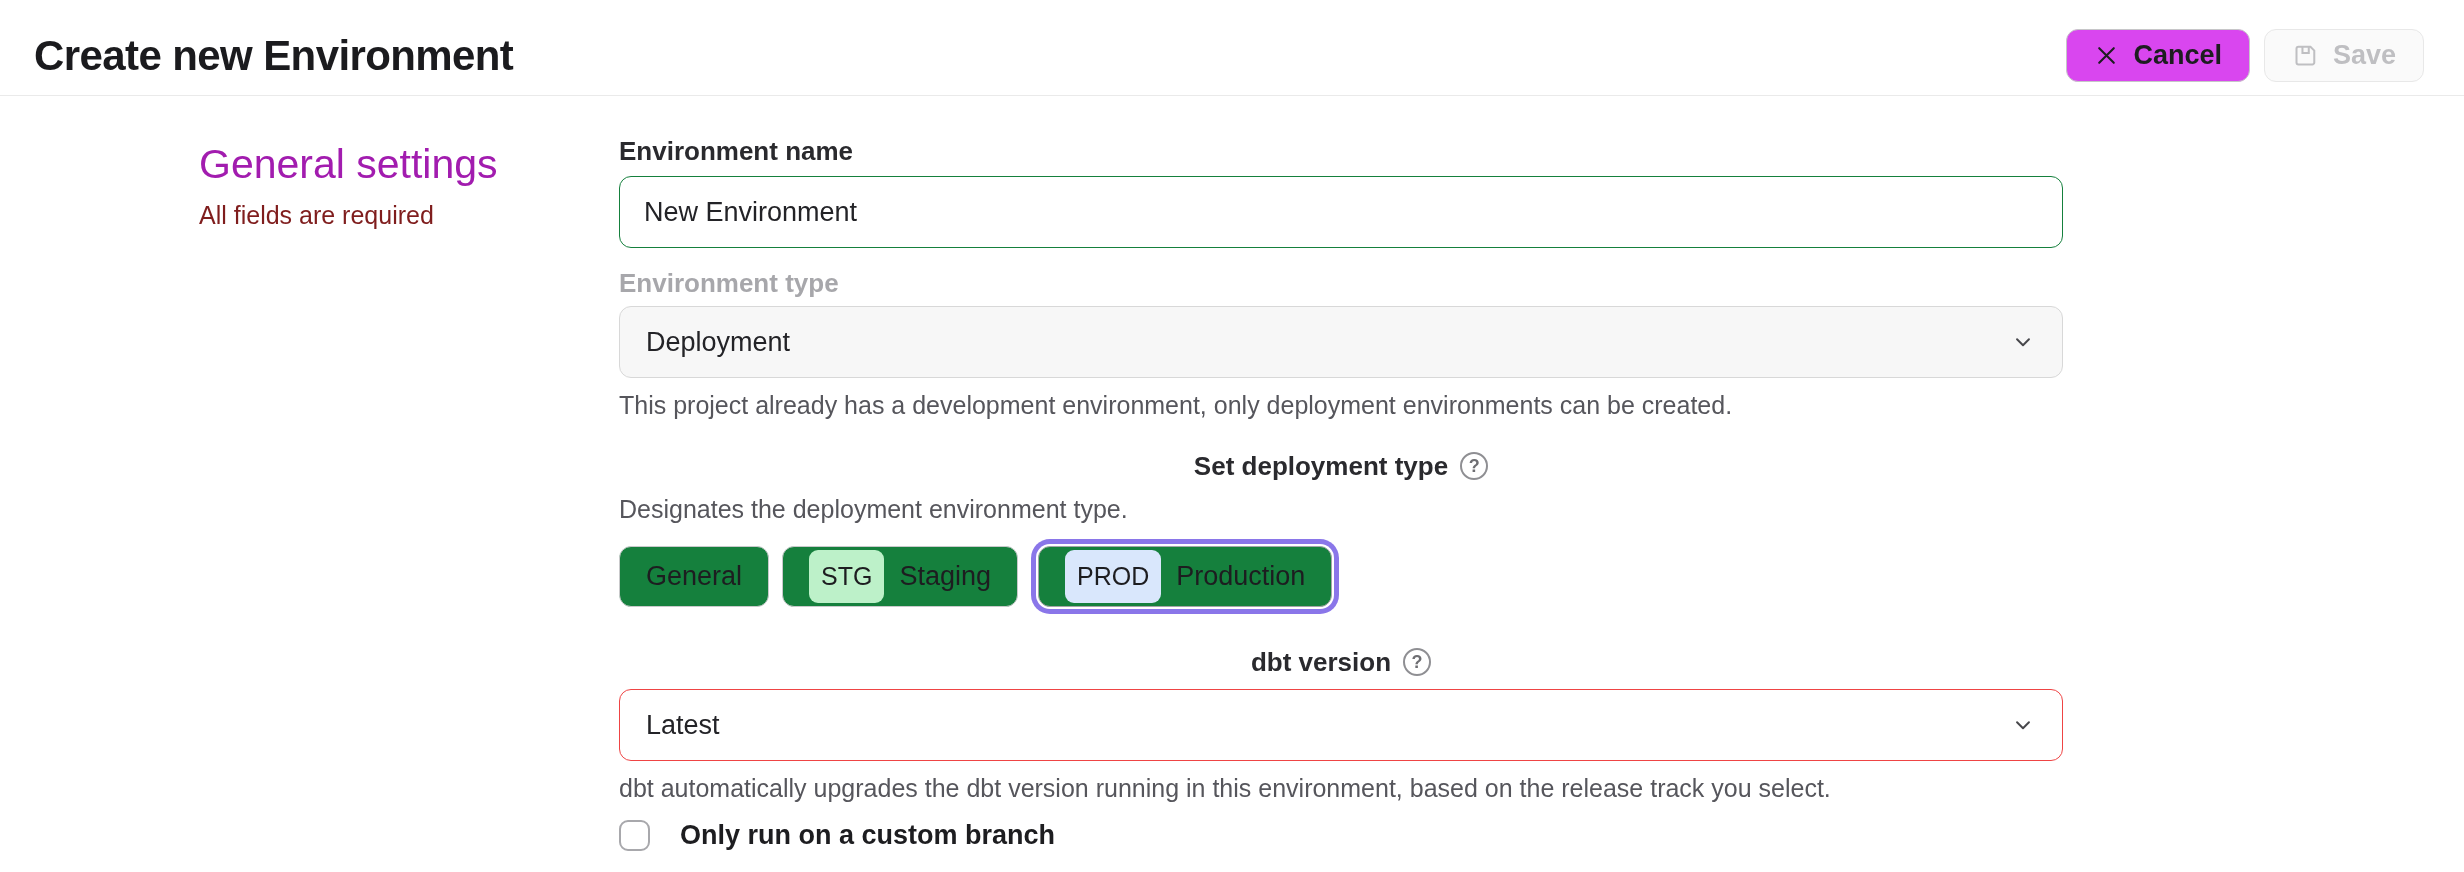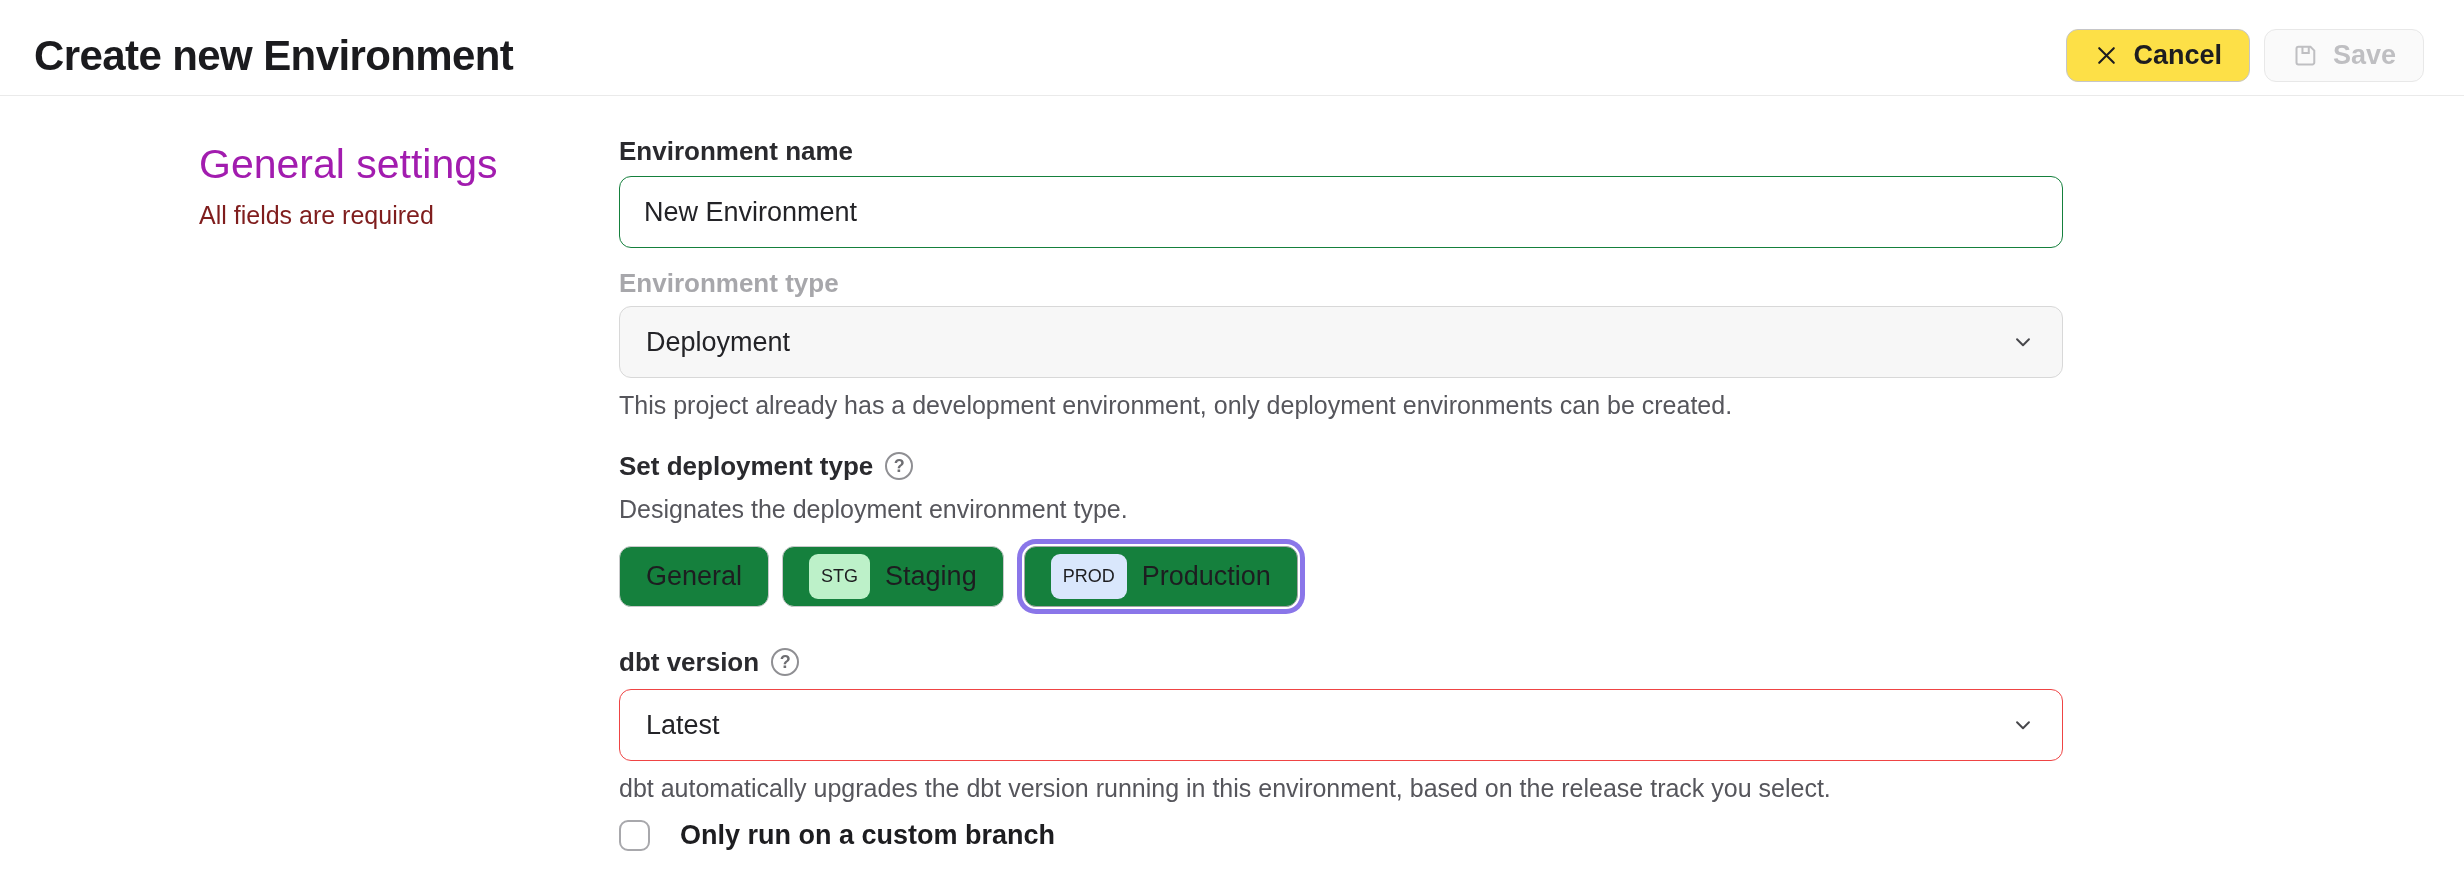--- a/index.html
+++ b/index.html
@@ -24,21 +24,21 @@
     font-size: 42px; font-weight: 700; letter-spacing: -0.6px;
     color: #1b1b1e;
   }
   .header-actions { display: flex; gap: 14px; }
   .btn {
     display: inline-flex; align-items: center; gap: 14px;
     height: 53px; padding: 0 27px;
     border-radius: 12px;
     font-family: "Liberation Sans", sans-serif;
     font-size: 27px; font-weight: 600;
-    background: #fde047; border: 1px solid #c6c6c8; color: #1d1d20;
+    background: #d946ef; border: 1px solid #c6c6c8; color: #1d1d20;
     cursor: pointer;
   }
   .btn svg { flex: 0 0 auto; }
   .btn-save {
     background: #fafafa; border-color: #e8e8e8; color: #bfbfc2;
     cursor: default;
   }
 
   
   .content { display: flex; }
@@ -79,21 +79,21 @@
   .helper {
     margin: 11px 0 0;
     font-size: 25px; color: #56565c;
     line-height: 32px;
   }
 
   .field-env-type { margin-top: 20px; }
   .field-deploy-type { margin-top: 30px; }
   .field-dbt-version { margin-top: 33px; }
 
-  .label-row { display: flex; align-items: center; gap: 12px; margin-bottom: 12px; }
+  .label-row { display: flex; align-items: center; gap: 12px; margin-bottom: 12px; justify-content: center; }
   .label-row .field-label { margin: 0; }
   .help-icon {
     width: 28px; height: 28px;
     border: 2px solid #8f8f93; border-radius: 50%;
     color: #6e6e72;
     display: inline-flex; align-items: center; justify-content: center;
     font-size: 18px; font-weight: 700; line-height: 1;
   }
   .help-icon::before { content: "?"; }
 
@@ -112,21 +112,21 @@
   }
   .type-btn.selected {
     border-color: #a5a5a8;
     box-shadow: 0 0 0 2px #ffffff, 0 0 0 7px #8a76e9;
     margin: 0 7px;
     text-align: center;
   }
   .badge {
     display: inline-block;
     border-radius: 9px; padding: 12px 12px;
-    font-size: 18px; font-weight: 500; color: #1d1d20;
+    font-size: 25px; font-weight: 500; color: #1d1d20;
   }
   .badge-stg  { background: #bdf1c9; }
   .badge-prod { background: #d9e7fc; }
 
   
   .checkbox-row { display: flex; align-items: center; gap: 30px; margin-top: 16px; cursor: pointer; }
   .checkbox {
     width: 31px; height: 31px;
     border: 2px solid #a8a8ac; border-radius: 9px;
     background: #ffffff; flex: 0 0 auto;

